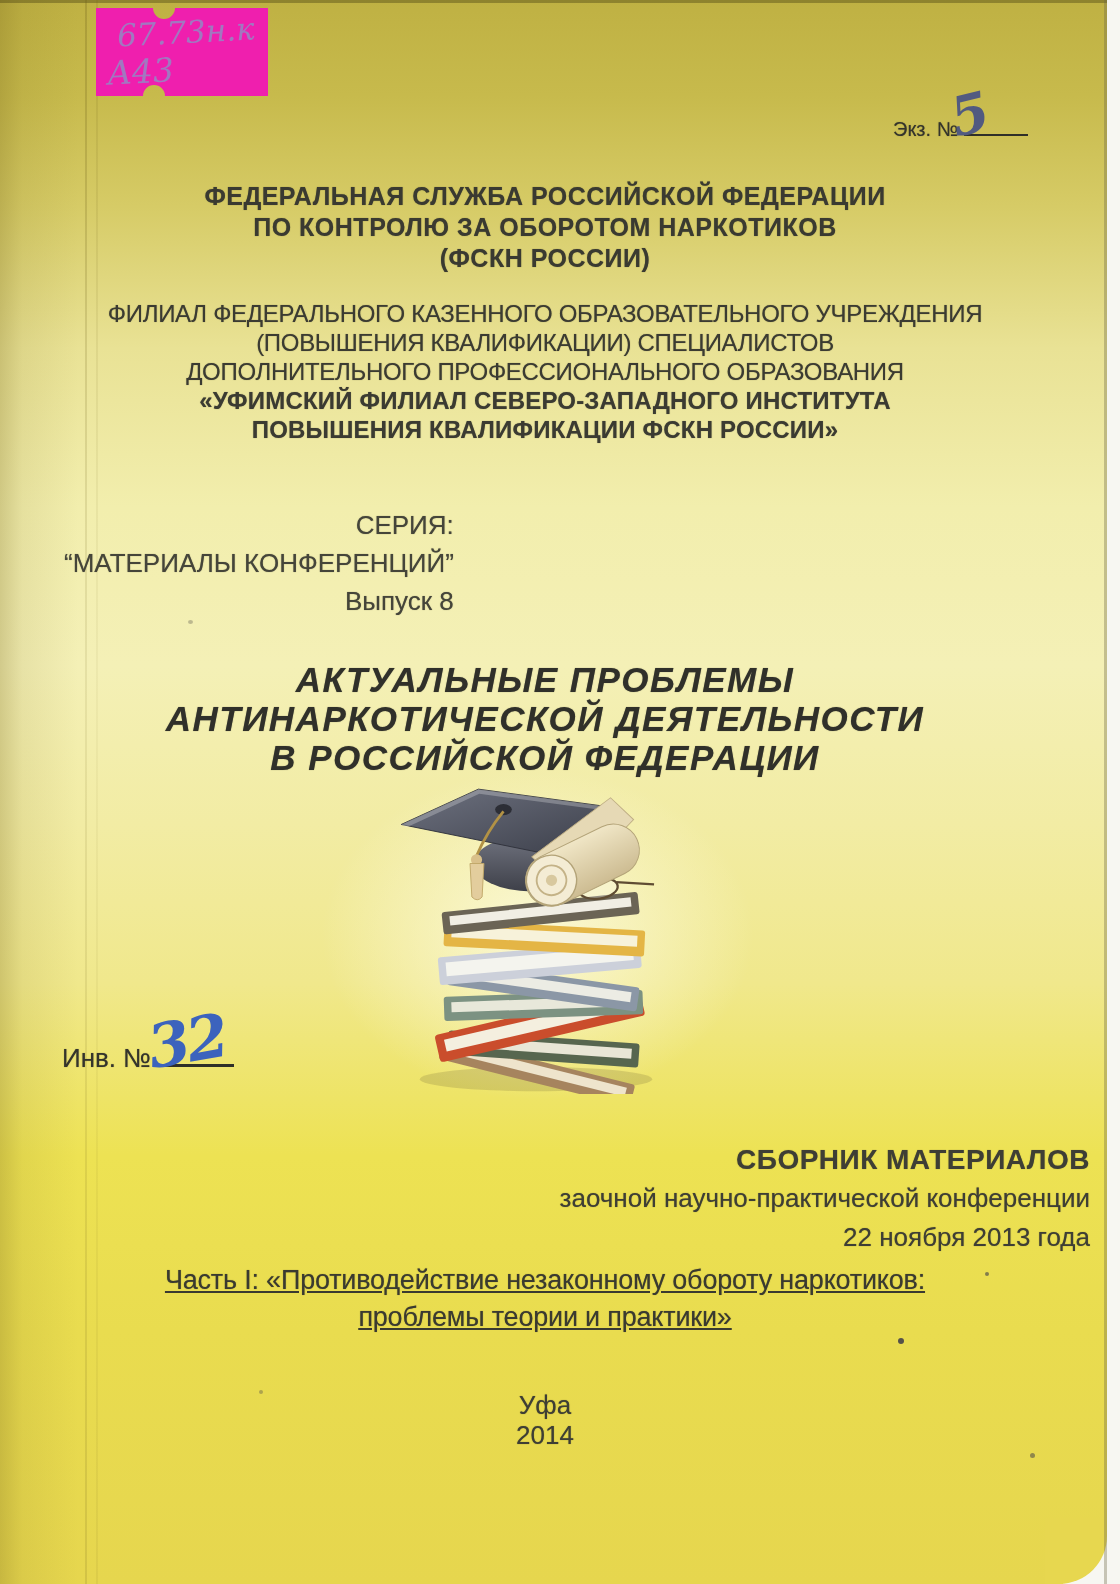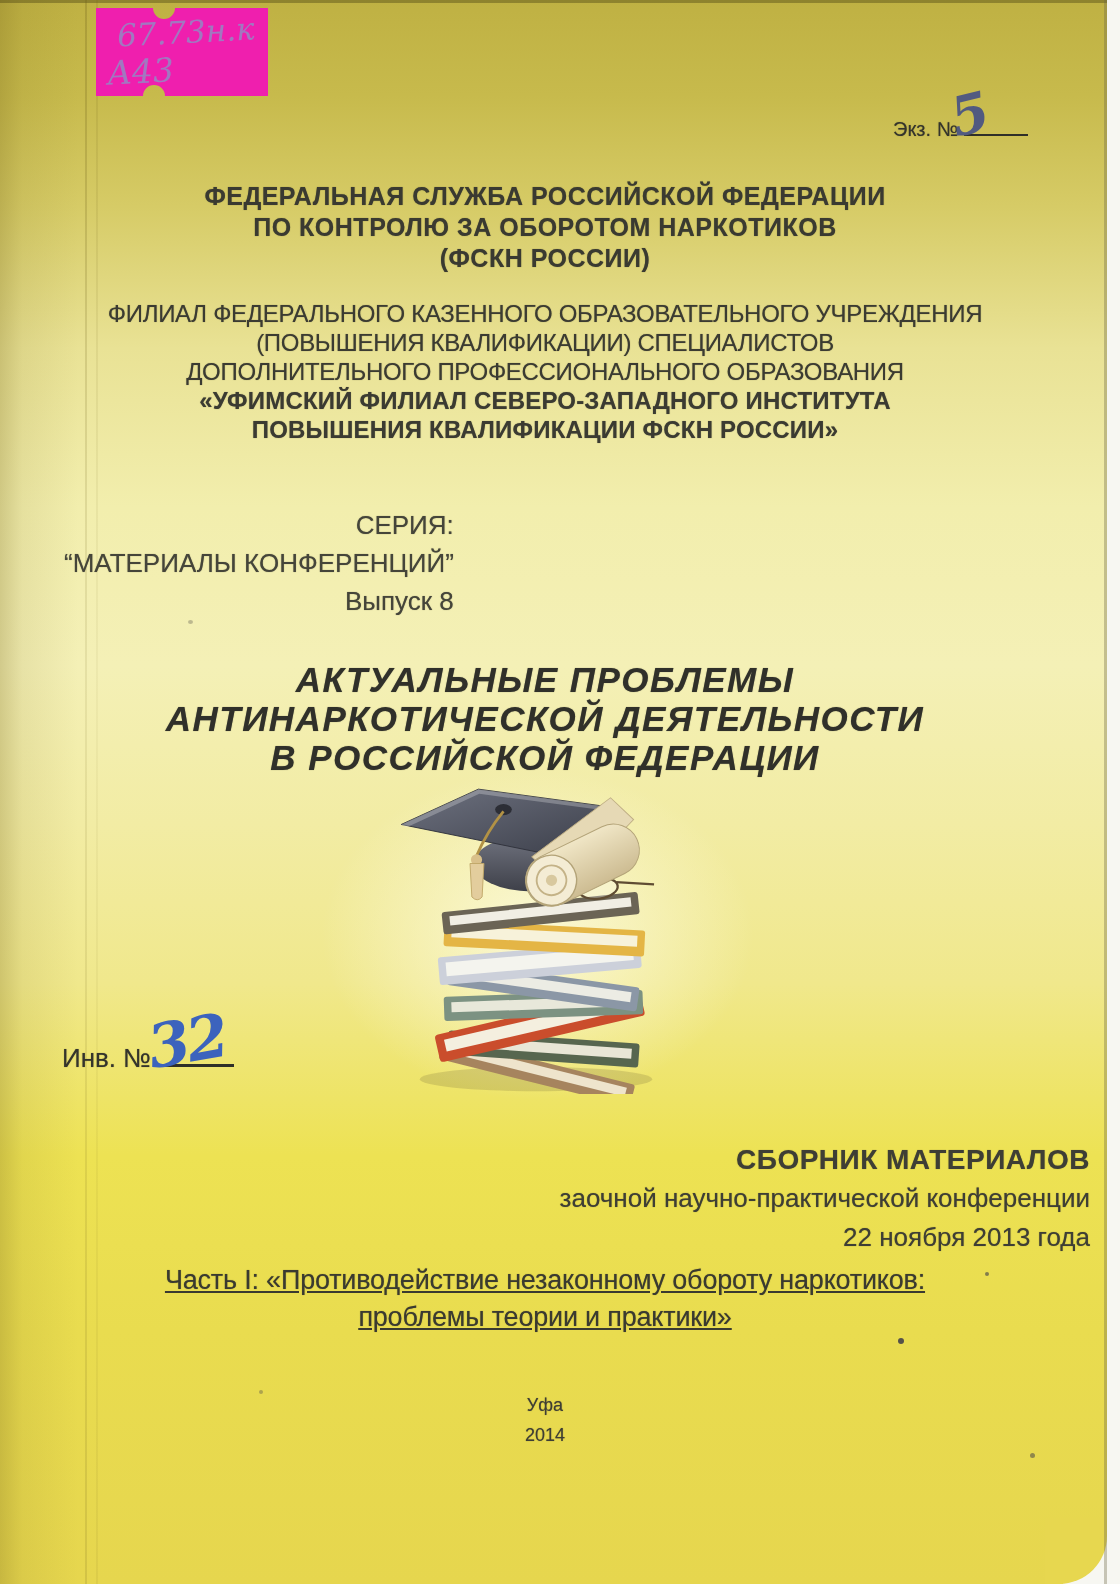--- a/index.html
+++ b/index.html
@@ -38,21 +38,21 @@
 
   .series{position:absolute;left:64px;top:506px;text-align:right;font-size:26px;line-height:38px;color:#45453a;}
 
   .title{top:660px;font-weight:800;font-size:35px;line-height:39px;letter-spacing:1.5px;color:#30302a;font-style:italic;}
 
   .collection{top:1140px;font-size:26px;line-height:39px;color:#3e3e35;text-align:right;}
   .collection .l1{font-size:28px;font-weight:600;letter-spacing:.5px;}
 
   .part{top:1262px;font-size:27px;line-height:37px;color:#3a3a30;letter-spacing:-0.2px;text-decoration:underline;}
 
-  .imprint{top:1390px;font-size:18px;line-height:30px;color:#3e3e35;}
+  .imprint{top:1390px;font-size:26px;line-height:30px;color:#3e3e35;}
 
   
   .lib-label{position:absolute;left:93px;top:6px;width:178px;height:92px;}
   .lib-label .hand{position:absolute;font-family:"DejaVu Serif",serif;font-style:italic;
     color:#9488c4;opacity:.85;transform:rotate(-3deg);white-space:nowrap;}
   .lib-label .h1{left:24px;top:8px;font-size:31px;}
   .lib-label .h2{left:14px;top:46px;font-size:33px;}
 
   
   .copy-no{position:absolute;left:893px;top:116px;font-size:20px;color:#34342c;}

